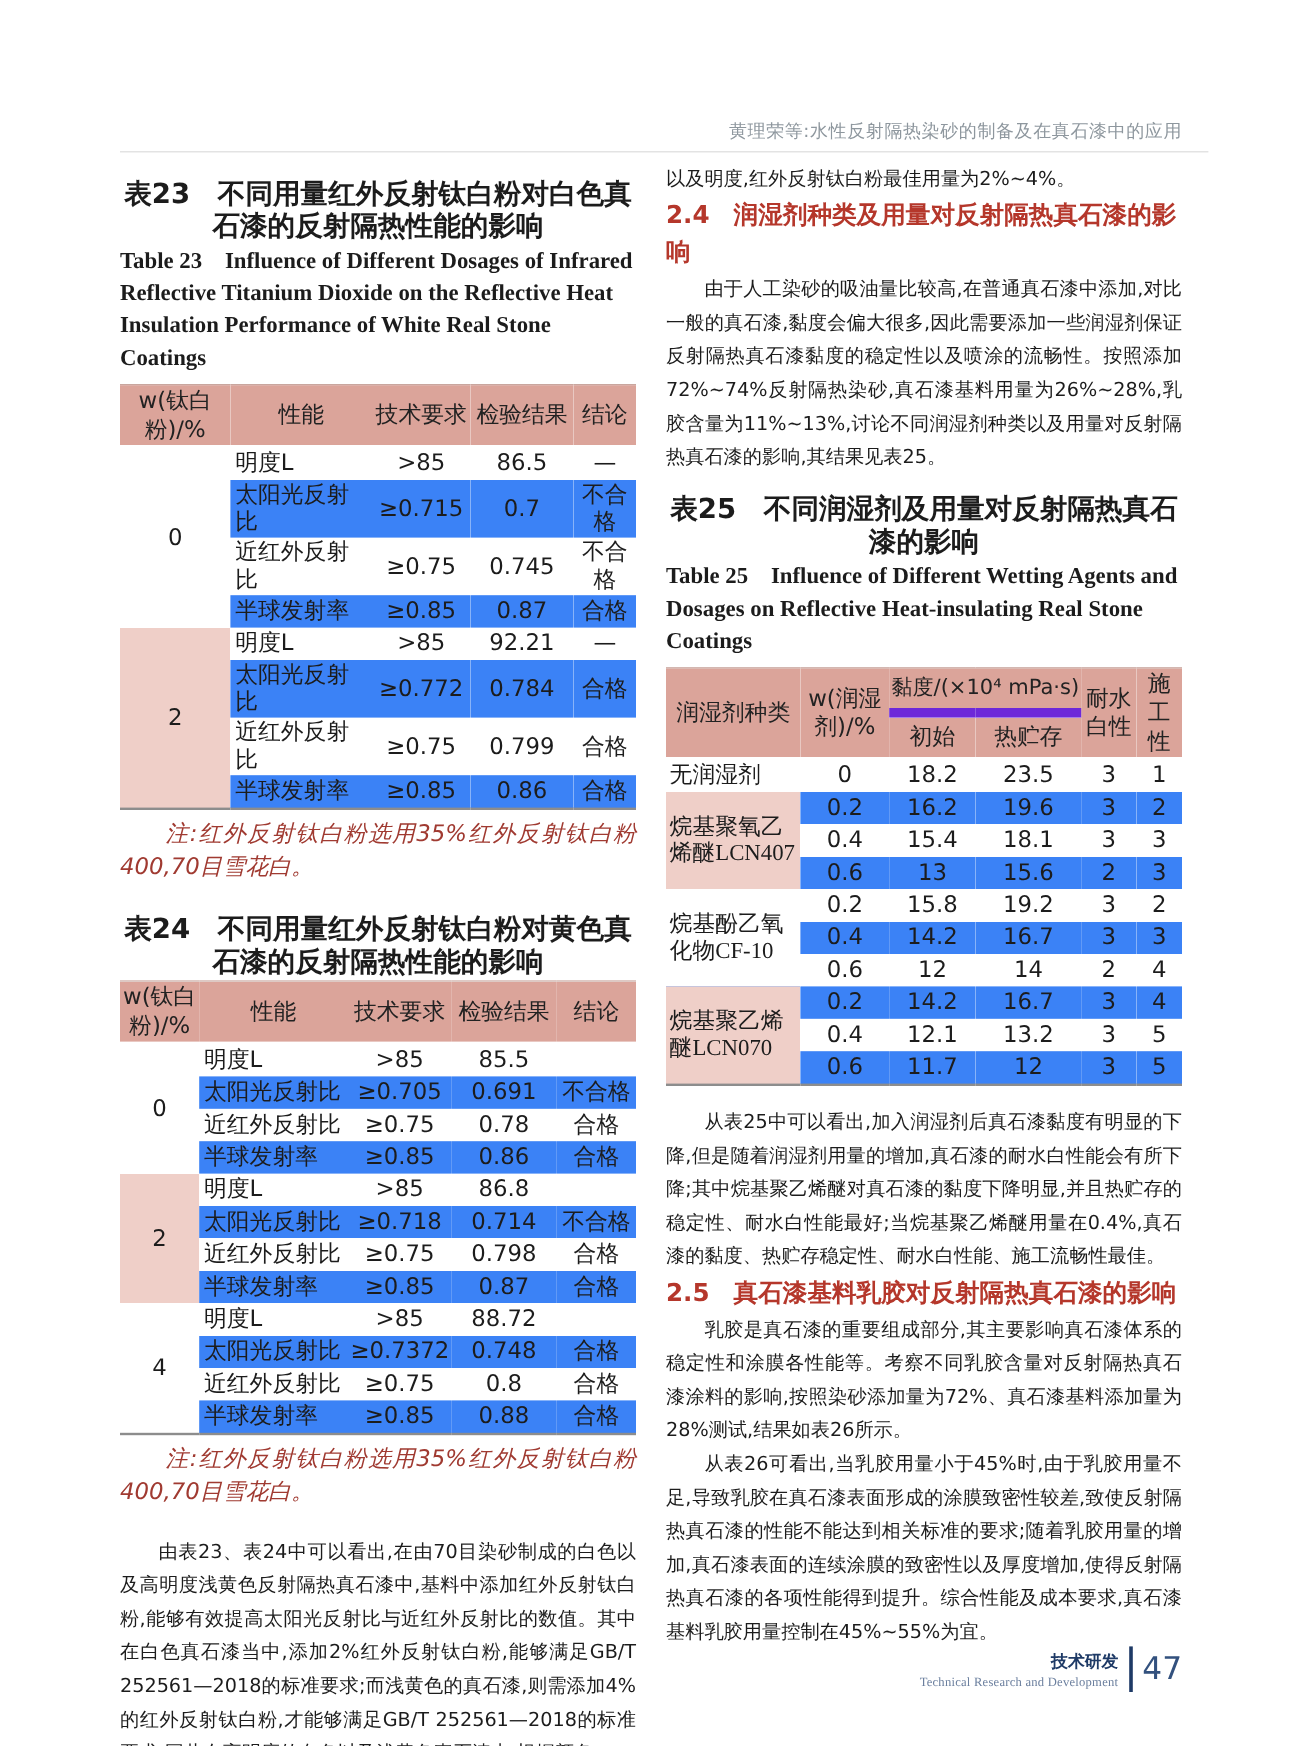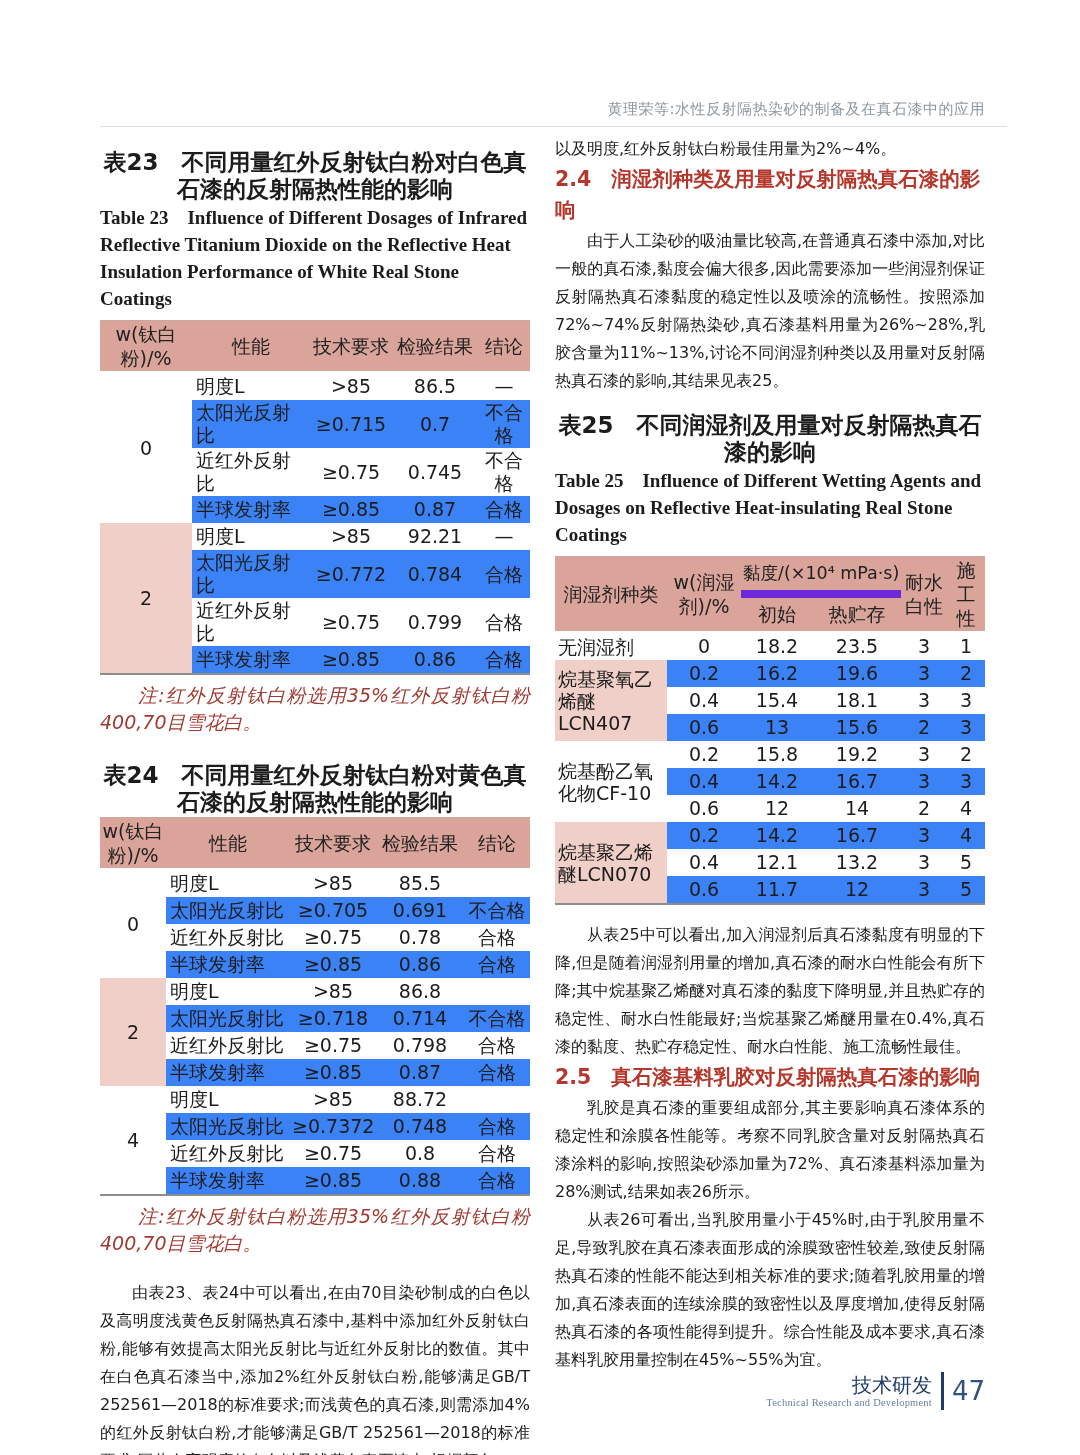--- a/index.html
+++ b/index.html
@@ -17,29 +17,29 @@
   .caption-en{font-family:"Liberation Serif",serif;font-weight:bold;font-size:19px;line-height:27px;text-align:left;margin:1px 0 8px;}
   table{width:430px;border-collapse:collapse;table-layout:fixed;
         border-top:1px solid #c9a69e;border-bottom:2px solid #8d8d8d;}
   th,td{font-size:19px;padding:1px 2px;text-align:center;vertical-align:middle;overflow:hidden;}
   thead th{background:#dba49a;font-weight:normal;height:25px;line-height:24px;border-bottom:2px solid #fff;color:#222;}
   tbody td{height:25px;line-height:23px;}
   tr.stripe{background:#3b82f6;}
   td.cell-pink{background:#efcfc8;}
   td.cell-white{background:#fff;}
   td.perf{text-align:left;padding-left:4px;}
-  td.agent{text-align:left;padding-left:3px;line-height:22px;}
+  td.agent{text-align:left;padding-left:3px;line-height:22px;font-family:Liberation Serif, serif;}
   th.visc{border-bottom:8px solid #6d28d9;white-space:nowrap;font-size:17.5px;}
   .note{color:#a03a31;font-style:italic;font-size:19px;line-height:27px;text-indent:2em;margin:7px 0 0;text-align:justify;}
   .sec-h{color:#b5372b;font-weight:bold;font-size:20.5px;line-height:31px;margin:1px 0;}
   .sec-h .num{margin-right:20px;}
   .gap-top{margin-top:26px;}
   .footer{position:absolute;right:95px;top:1372px;display:flex;align-items:center;}
   .footer .labels{text-align:right;margin-right:9px;}
-  .footer .zh{color:#1e3a66;font-weight:normal;font-size:20px;line-height:22px;}
+  .footer .zh{color:#1e3a66;font-weight:bold;font-size:14px;line-height:22px;}
   .footer .en{color:#6b7f9e;font-size:10.5px;line-height:13px;letter-spacing:.2px;font-family:"Liberation Serif",serif;}
   .footer .bar{width:3px;height:38px;background:#1e3a66;margin-right:8px;}
   .footer .pagenum{color:#33517e;font-size:26px;}
 </style>
 </head>
 <body>
 
 <div class="page">
 
   <div class="running-head">黄理荣等:水性反射隔热染砂的制备及在真石漆中的应用</div>

